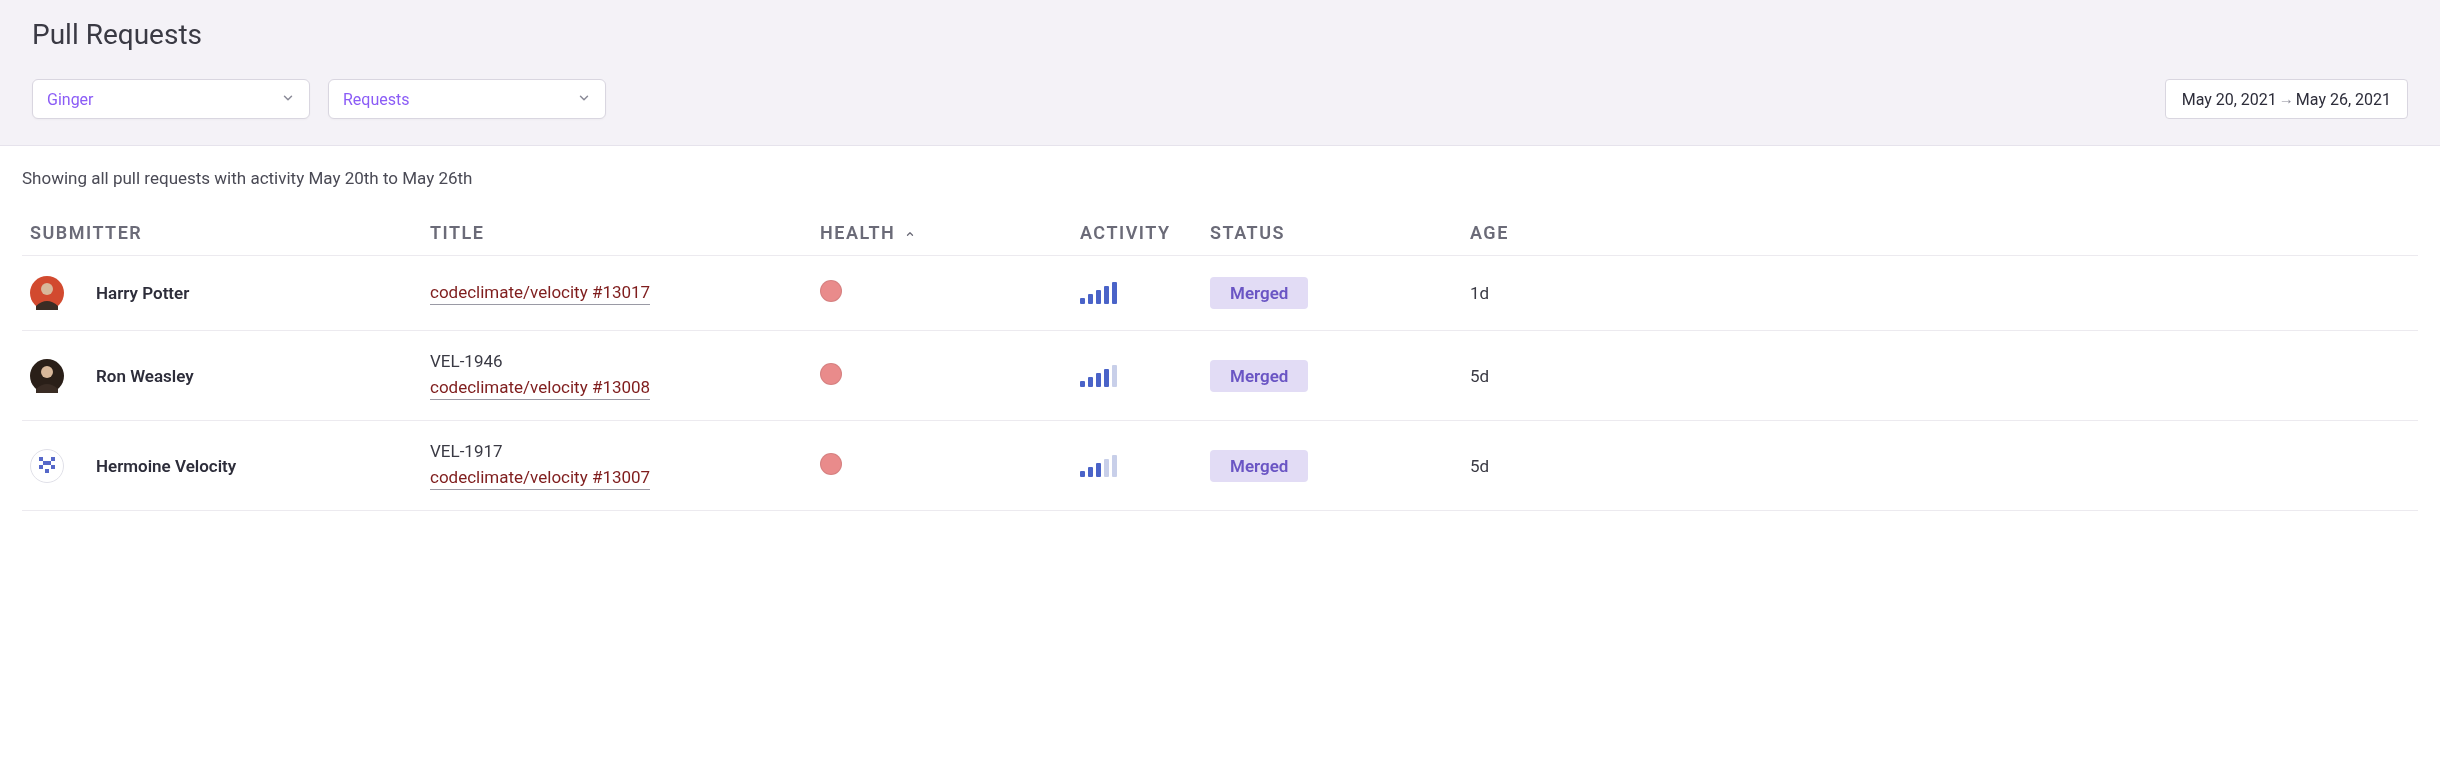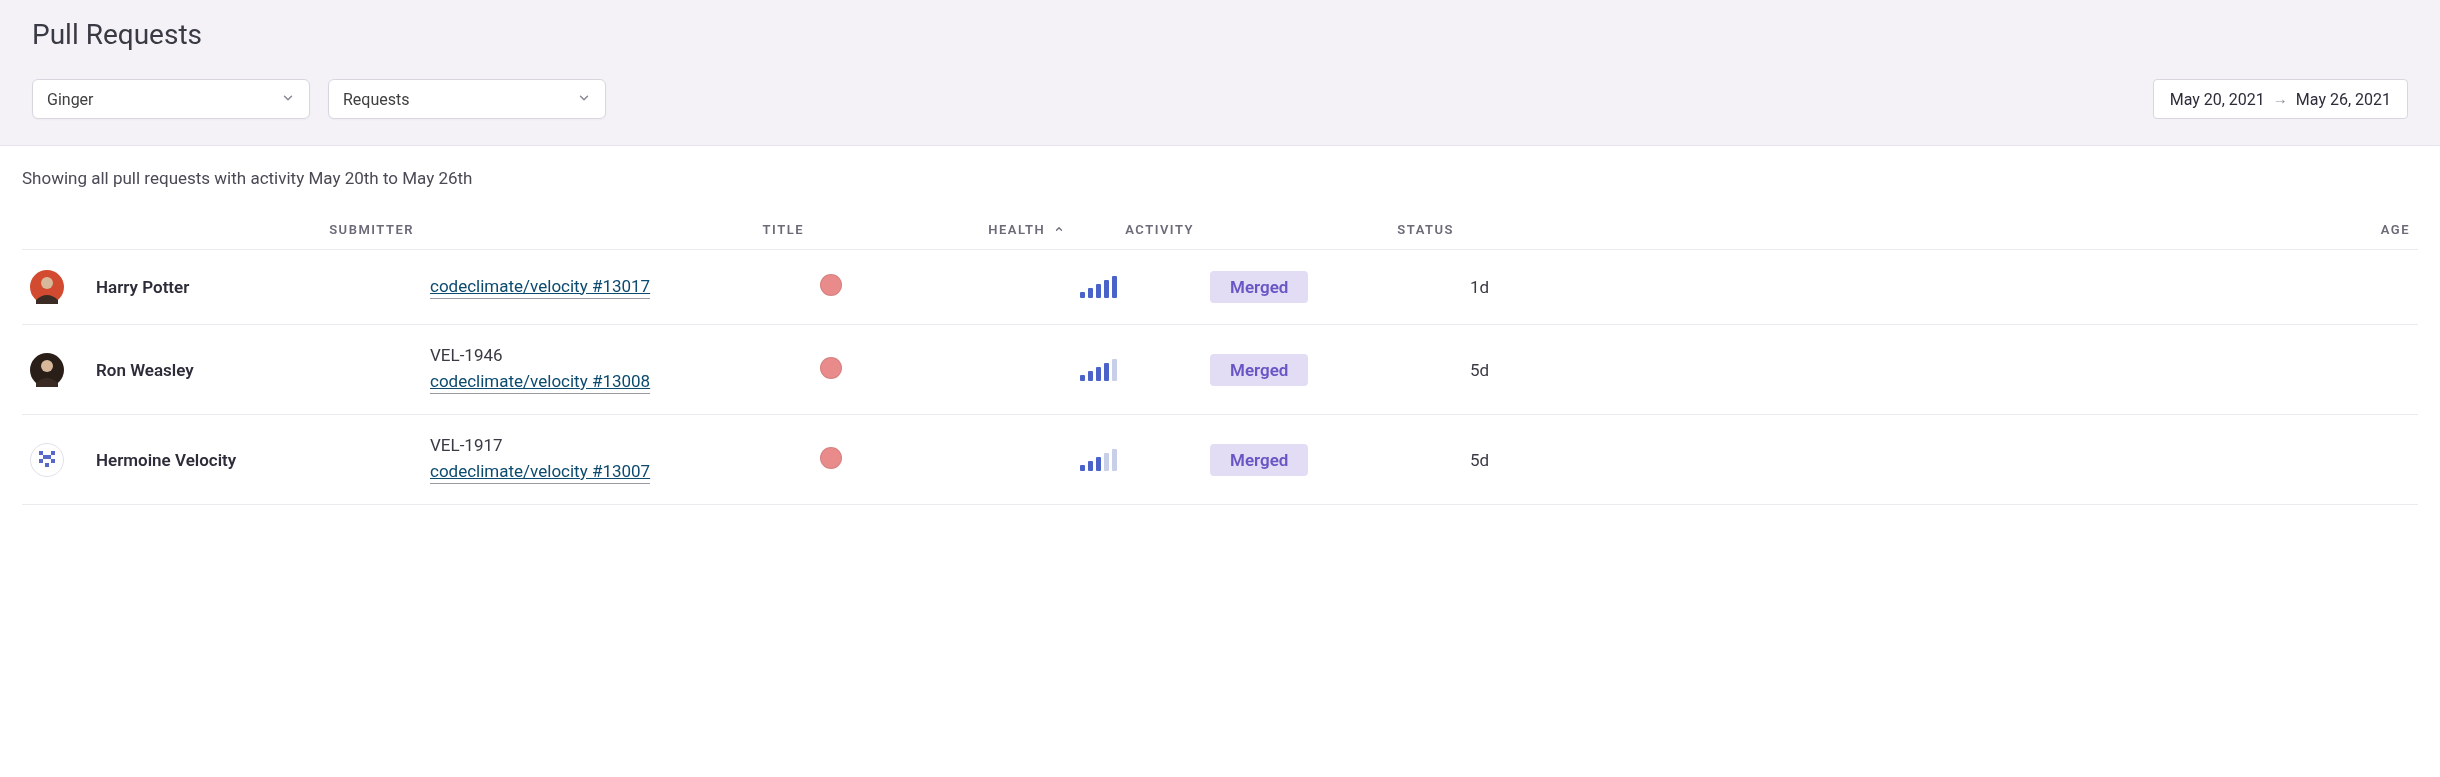--- a/index.html
+++ b/index.html
@@ -34,59 +34,59 @@
   .select {
     background: #ffffff;
     border: 1px solid #d9d6e0;
     border-radius: 6px;
     height: 40px;
     min-width: 278px;
     padding: 0 14px;
     display: flex;
     align-items: center;
     justify-content: space-between;
-    color: #404040;
+    color: #8b5cf6;
     font-size: 16px;
     box-shadow: 0 1px 2px rgba(0,0,0,0.03);
     cursor: pointer;
   }
   .select .chev { color: #8a8a97; }
 
   .spacer { flex: 1; }
 
   .date-range {
     background: #ffffff;
     border: 1px solid #d9d6e0;
     border-radius: 4px;
     height: 40px;
     padding: 0 16px;
     display: flex;
     align-items: center;
-    gap: 8px;
+    gap: 2px;
     color: #2d2d3a;
     font-size: 16px;
     cursor: pointer;
     text-align: center;
   }
   .date-range .arrow { color: #8a8a97; font-size: 15px; }
 
   .summary-line {
     padding: 22px 22px 10px 22px;
     color: #4a4a55;
     font-size: 17px;
   }
 
   table.pr-table {
     width: calc(100% - 44px);
     margin: 10px 22px 0 22px;
     border-collapse: collapse;
   }
   .pr-table th {
-    text-align: right;
-    font-size: 13px;
+    text-align: left;
+    font-size: 18px;
     letter-spacing: 1.5px;
     color: #6b6b78;
     font-weight: 600;
     padding: 14px 8px 12px 8px;
     border-bottom: 1px solid #eceaef;
   }
   .pr-table th.sorted { cursor: pointer; }
   .pr-table th .sort-caret { margin-left: 4px; }
 
   .pr-table td {
@@ -117,25 +117,24 @@
     display: block;
   }
   .submitter-name { font-weight: 600; color: #2d2d3a; }
 
   .title-stack { display: flex; flex-direction: column; gap: 4px; align-items: flex-start; }
   .title-line1 {
     color: #3a3a44;
     padding-bottom: 2px;
   }
   .title-link {
-    color: #0c4a6e;
+    color: #7f1d1d;
     border-bottom: 1px solid #9a9aa5;
     padding-bottom: 2px;
     cursor: pointer;
-    text-decoration: underline;
   }
 
   .health-dot {
     width: 22px;
     height: 22px;
     border-radius: 50%;
     display: inline-block;
     border: 1px solid rgba(0,0,0,0.08);
   }
 

